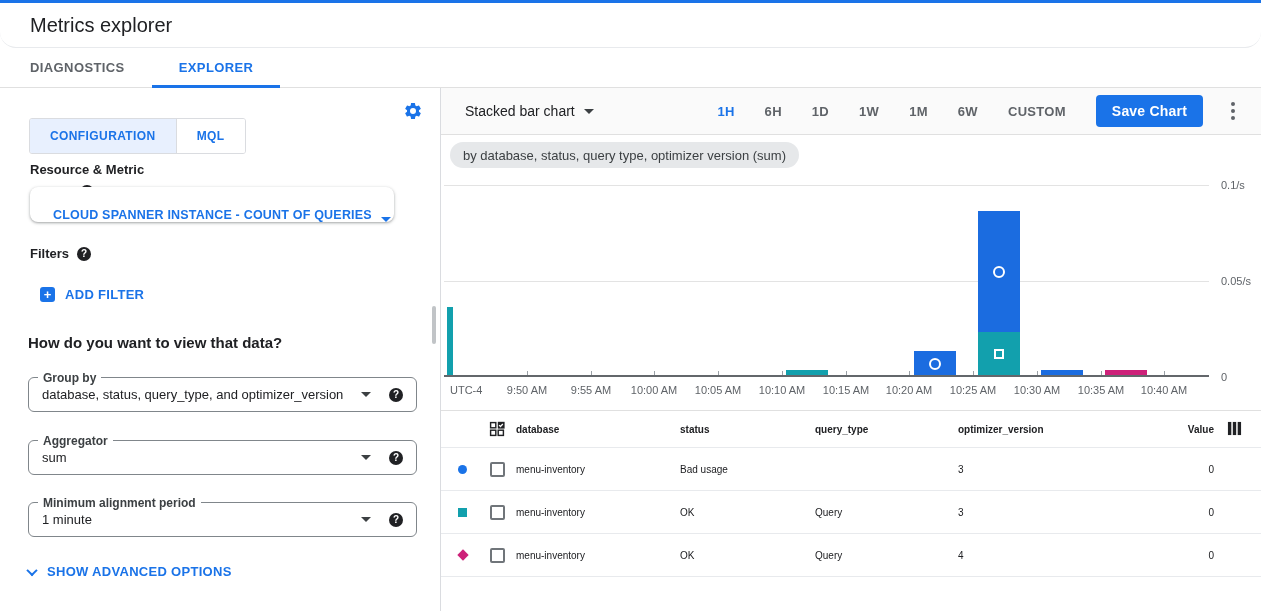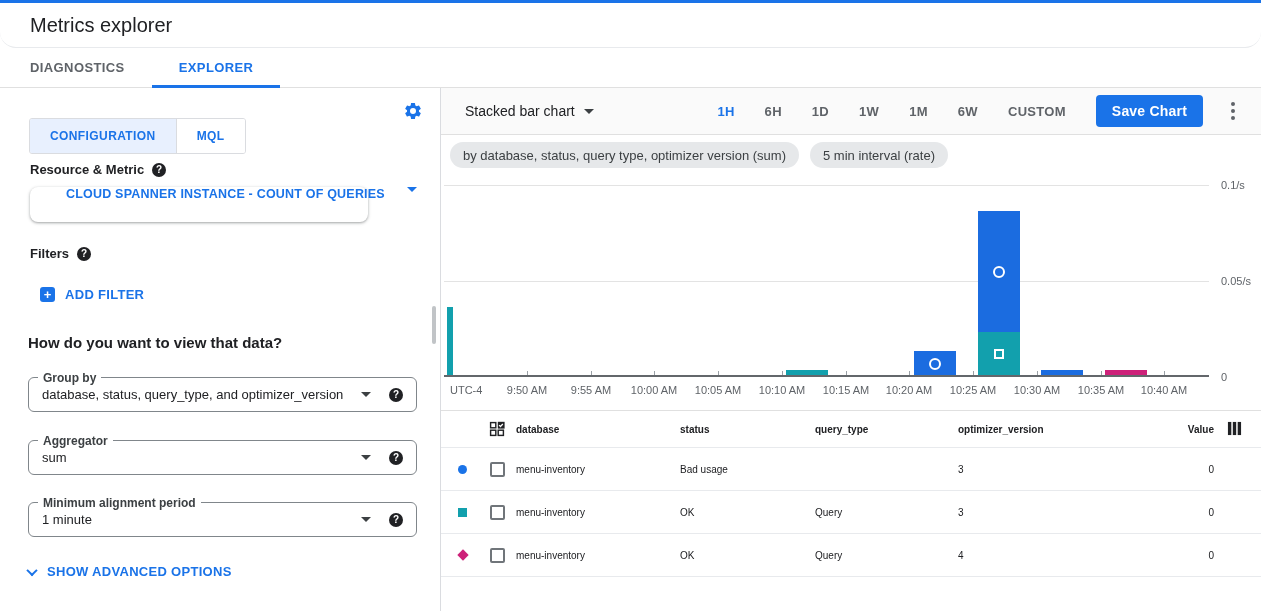--- a/index.html
+++ b/index.html
@@ -24,23 +24,23 @@
   
   .mode-toggle { position:absolute; left:29px; top:6px; height:36px; display:inline-flex; border:1px solid #dadce0; border-radius:3px; overflow:hidden;margin-top:24px; }
   .mode-btn { display:flex; align-items:center; padding:0 20px; font-size:12px; font-weight:700; letter-spacing:.4px; color:#1a73e8; background:#fff; cursor:pointer; }
   .mode-btn.active { background:#e8f0fe; }
   .mode-btn:last-child { border-left:1px solid #dadce0; }
   .gear-btn { position:absolute; left:403px; top:13px; width:20px; height:20px; cursor:pointer; }
 
   .section-label { position:absolute; display:flex; align-items:center; gap:8px; font-size:13px; font-weight:700; color:#202124; }
   .help-badge { width:14px; height:14px; border-radius:50%; background:#202124; color:#fff; font-size:10px; font-weight:700; display:flex; align-items:center; justify-content:center; flex:none; }
 
-  .metric-card { position:absolute; left:30px; top:99px; width:338px; height:35px; background:#fff; border-radius:8px;
+  .metric-card { position:absolute; left:30px; top:99px; width:364px; height:35px; background:#fff; border-radius:8px;
     box-shadow:0 1px 2px rgba(60,64,67,.3), 0 1px 3px 1px rgba(60,64,67,.15);
-    display:flex; align-items:flex-start; padding:0 14px; gap:22px; cursor:pointer; }
+    display:flex; align-items:flex-end; padding:0 14px; gap:9px; cursor:pointer; }
   .metric-card-label { color:#1a73e8; font-size:12.5px; font-weight:700; letter-spacing:.2px; white-space:nowrap; }
   .caret { width:0; height:0; border-left:5px solid transparent; border-right:5px solid transparent; border-top:5px solid #3c4043; flex:none; }
   .caret.blue { border-top-color:#1a73e8; }
 
   .add-filter { position:absolute; left:40px; top:199px; display:flex; align-items:center; gap:10px; cursor:pointer; }
   .plus-box { width:15px; height:15px; background:#1a73e8; border-radius:3px; color:#fff; font-size:13px; font-weight:700; line-height:15px; text-align:center; }
   .add-filter-label { color:#1a73e8; font-size:13px; font-weight:700; letter-spacing:.3px; }
 
   .view-question { position:absolute; left:28px; top:246px; font-size:15px; font-weight:700; color:#202124; }
 
@@ -119,21 +119,21 @@
   <div class="left-panel">
     <div class="mode-toggle">
       <div class="mode-btn active">CONFIGURATION</div>
       <div class="mode-btn">MQL</div>
     </div>
 
     <svg class="gear-btn" viewBox="0 0 24 24" fill="#1a73e8">
       <path d="M19.14 12.94c.04-.3.06-.61.06-.94 0-.32-.02-.64-.07-.94l2.03-1.58a.49.49 0 0 0 .12-.61l-1.92-3.32a.49.49 0 0 0-.59-.22l-2.39.96c-.5-.38-1.03-.7-1.62-.94l-.36-2.54a.48.48 0 0 0-.48-.41h-3.84c-.24 0-.43.17-.47.41l-.36 2.54c-.59.24-1.13.57-1.62.94l-2.39-.96a.49.49 0 0 0-.59.22L2.74 8.87c-.12.21-.08.47.12.61l2.03 1.58c-.05.3-.09.63-.09.94s.02.64.07.94l-2.03 1.58a.49.49 0 0 0-.12.61l1.92 3.32c.12.22.37.29.59.22l2.39-.96c.5.38 1.03.7 1.62.94l.36 2.54c.05.24.24.41.48.41h3.84c.24 0 .44-.17.47-.41l.36-2.54c.59-.24 1.13-.56 1.62-.94l2.39.96c.22.08.47 0 .59-.22l1.92-3.32c.12-.22.07-.47-.12-.61l-2.01-1.58zM12 15.6A3.6 3.6 0 1 1 12 8.4a3.6 3.6 0 0 1 0 7.2z"></path>
     </svg>
 
-    <div class="section-label" style="left:30px; top:74px;">
+    <div class="section-label" style="left:30px; top:74px;flex-direction:column;">
       <span>Resource &amp; Metric</span>
       <span class="help-badge">?</span>
     </div>
 
     <div class="metric-card">
       <svg width="14" height="14" viewBox="0 0 14 14">
         <rect x="0.5" y="7" width="3" height="7" fill="#1a73e8"></rect>
         <rect x="5.5" y="3" width="3" height="11" fill="#1a73e8"></rect>
         <rect x="10.5" y="9" width="3" height="5" fill="#1a73e8"></rect>
       </svg>
@@ -201,21 +201,20 @@
       <button class="save-btn">Save Chart</button>
       <div class="kebab">
           <i></i>
           <i></i>
           <i></i>
         </div>
     </div>
 
     <div class="chips-row">
         <div class="chip">by database, status, query type, optimizer version (sum)</div>
-        <div class="chip">5 min interval (rate)</div>
       </div>
 
     <div class="chart-plot">
         <div class="gridline" style="top: 0px;"></div>
         <div class="gridline" style="top: 96px;"></div>
         <div class="gridline baseline" style="top: 190px;"></div>
         <div class="x-tick" style="left: 83px;"></div>
         <div class="x-tick" style="left: 147px;"></div>
         <div class="x-tick" style="left: 210px;"></div>
         <div class="x-tick" style="left: 274px;"></div>

